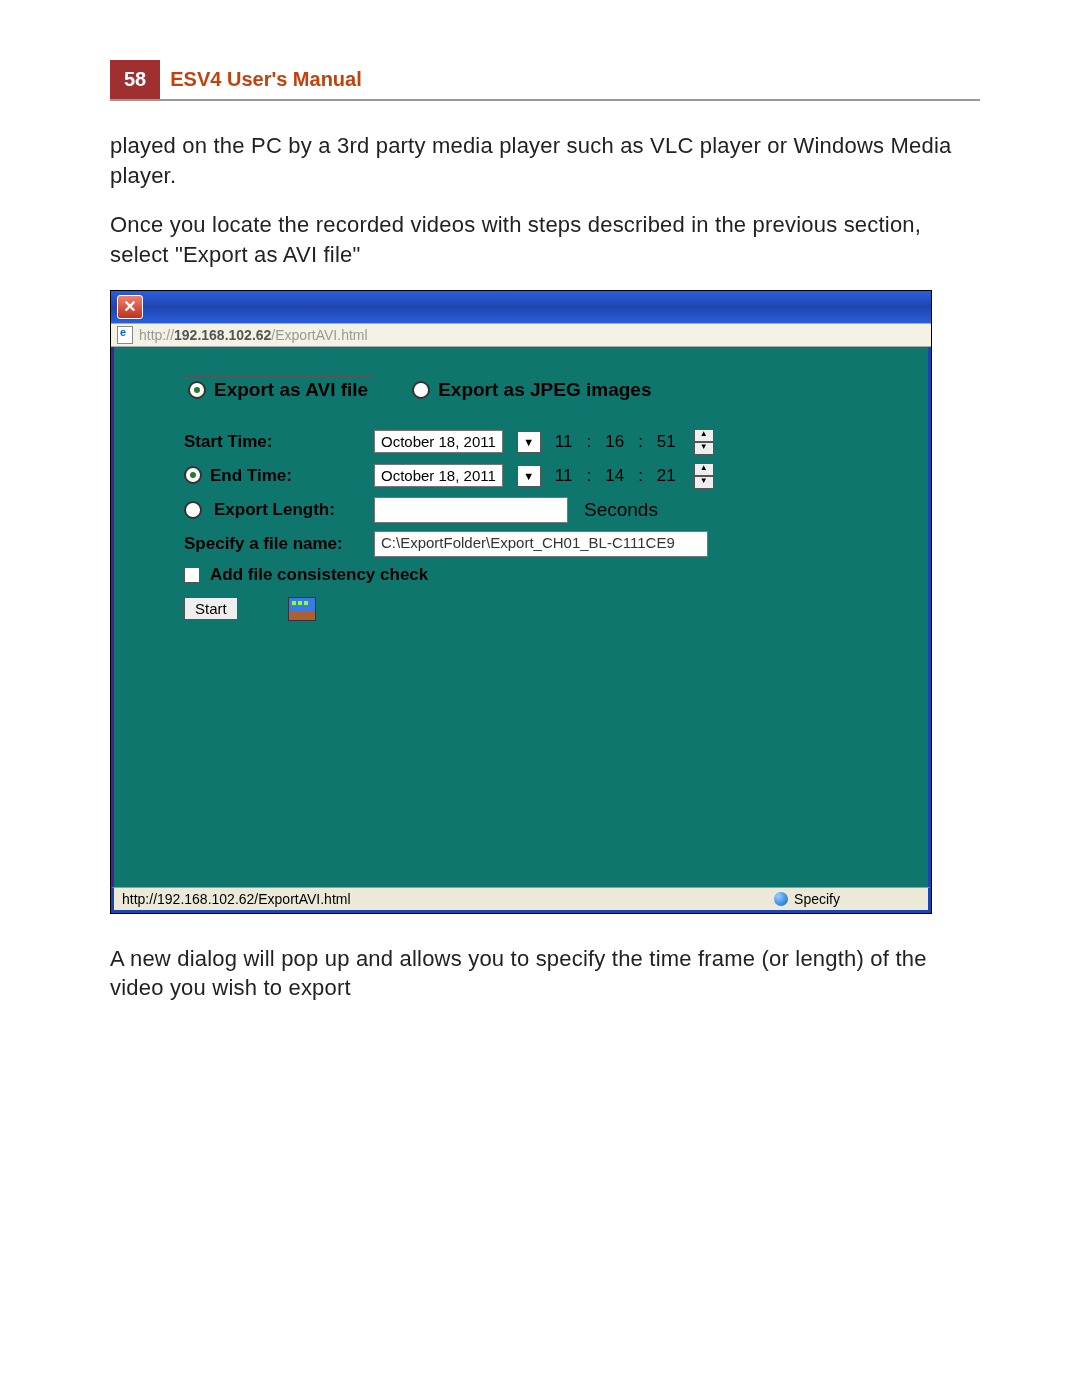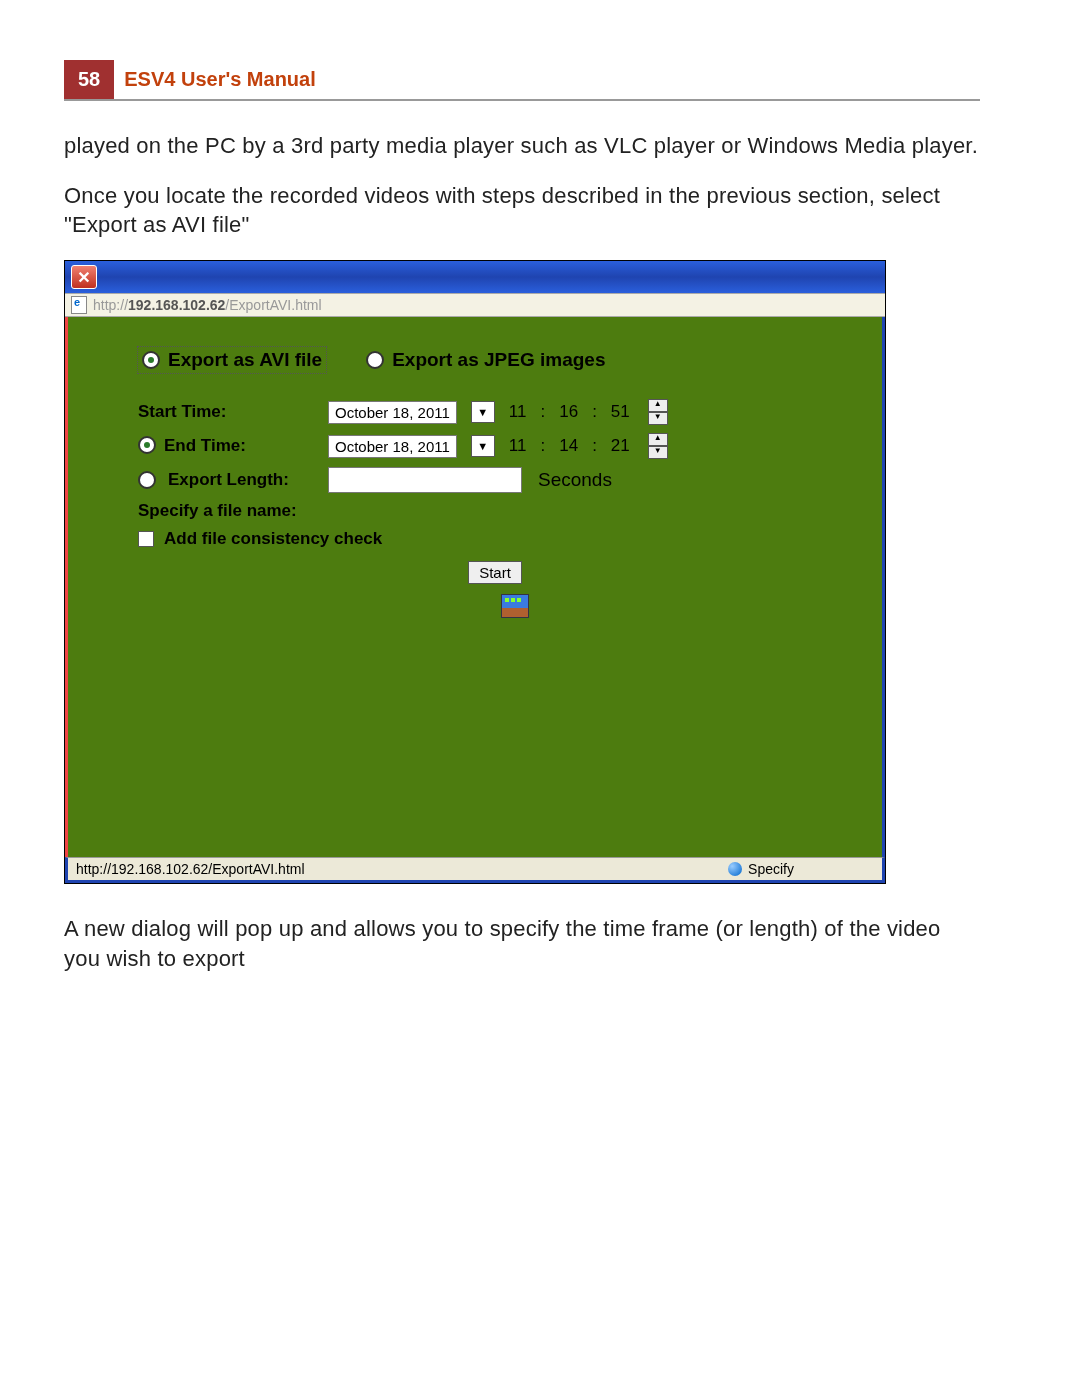--- a/index.html
+++ b/index.html
@@ -3,21 +3,21 @@
 <meta charset="utf-8">
 <style>
   body {
     margin: 0;
     padding: 0;
     background: #ffffff;
     font-family: Arial, sans-serif;
     width: 1080px;
   }
   .page {
-    padding: 60px 100px 60px 64px;
+    padding: 60px 100px 60px 110px;
   }
   .header-line {
     display: flex;
     align-items: stretch;
     border-bottom: 2px solid #999;
     margin-bottom: 30px;
   }
   .page-num-box {
     background: #a03030;
     color: #fff;
@@ -72,27 +72,27 @@
     background: #f4f2e4;
     border-top: 1px solid #aaa;
     border-bottom: 1px solid #aaa;
     padding: 2px 6px;
     font-size: 14px;
     color: #999;
     display: flex; align-items: center; gap: 6px;
   }
   .addrbar .addr-host { color: #555; font-weight: bold; }
   .dialog-body {
-    background: #4d7c0f;
+    background: #0f766e;
     padding: 30px 30px 40px 70px;
     min-height: 470px;
     font-family: Arial, sans-serif;
     font-size: 17px;
     color: #000;
-    border-left: 3px solid #ef4444;
+    border-left: 3px solid #4c1d95;
     border-right: 3px solid #1f44b0;
   }
   .radio-row { display: flex; gap: 40px; align-items: center; margin-bottom: 26px; }
   .radio-row .opt { display: flex; align-items: center; gap: 8px; font-weight: bold; font-size: 19px;}
   .selected-dotted { outline: 1px dotted #555; padding: 2px 4px; }
   .radio {
     width: 14px; height: 14px; border: 2px solid #333; border-radius: 50%;
     display:inline-flex; align-items:center; justify-content:center;
     background:#fff;
   }
@@ -241,28 +241,29 @@
         <span class="label-strong" style="display:flex;align-items:center;gap:12px;">
           <span class="radio"></span>
           <span>Export Length:</span>
         </span>
         <span class="text-input len-input"></span>
         <span class="seconds-unit">Seconds</span>
       </div>
 
       <div class="form-row">
         <span class="label-strong-inline" style="width:180px;">Specify a file name:</span>
+        <span class="text-input filename-input">C:\ExportFolder\Export_CH01_BL-C111CE9</span>
       </div>
 
       <div class="form-row">
         <span class="checkbox"></span>
         <span class="label-strong-inline">Add file consistency check</span>
       </div>
 
-      <div class="form-row" style="margin-top:12px;flex-direction:column;">
+      <div class="form-row" style="margin-top:12px;">
         <span class="start-btn">Start</span>
         <span class="prog-icon"></span>
       </div>
 
     </div>
 
     <div class="statusbar">
       <span>http://192.168.102.62/ExportAVI.html</span>
       <span class="status-right">
         <span class="globe"></span>

